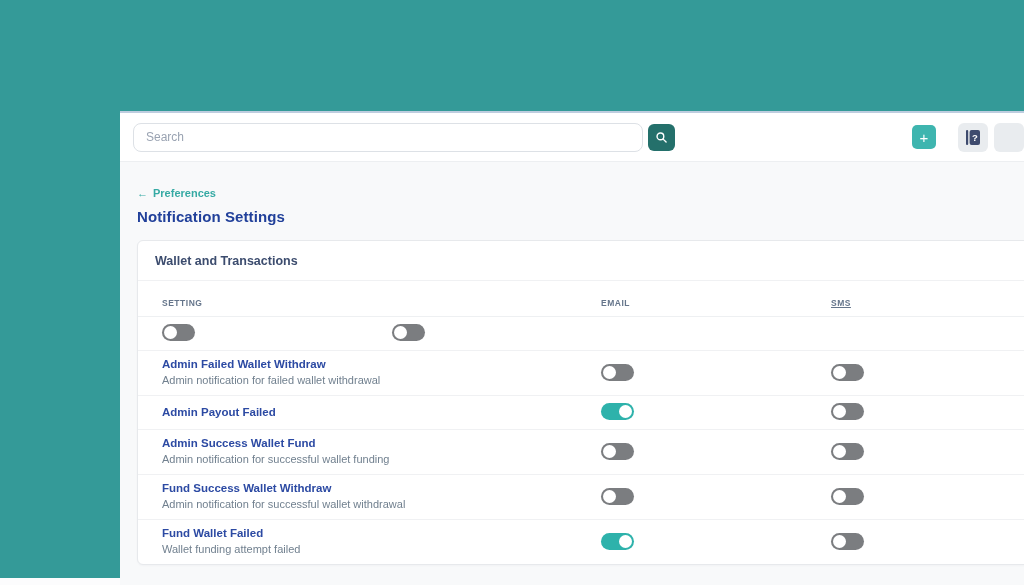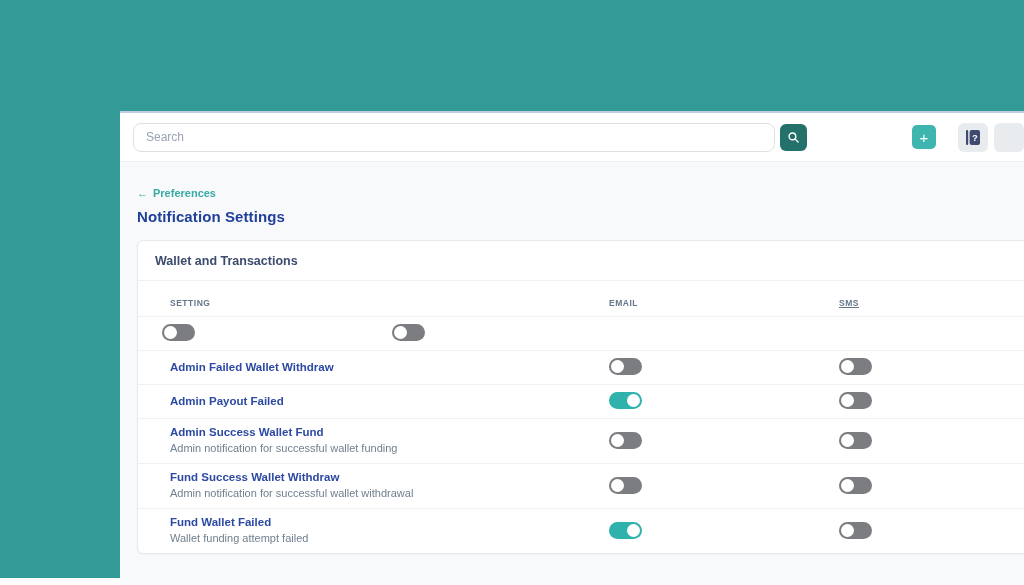--- a/index.html
+++ b/index.html
@@ -33,21 +33,21 @@
     overflow:hidden;
   }
   
   .topbar{
     background:#ffffff;height:49px;
     display:flex;align-items:center;
     padding-left:13px;
     border-bottom:1px solid #edeff1;
   }
   .search-input{
-    width:642px;height:29px;flex-shrink:0;
+    width:510px;height:29px;flex-shrink:0;
     border:1px solid #dde1e6;border-radius:8px;
     padding:0 12px;font-size:12px;color:#3b4454;
     outline:none;background:#fff;
     font-family:"Liberation Sans", sans-serif;
   }
   .search-input::placeholder{color:#9aa3b2;}
   .search-btn{
     width:27px;height:27px;flex-shrink:0;margin-left:5px;
     background:var(--btn-dark);border:none;border-radius:6px;
     display:flex;align-items:center;justify-content:center;cursor:pointer;
@@ -88,21 +88,21 @@
     border-bottom:1px solid #f0f1f3;
   }
   .thead{
     display:flex;padding:17px 24px 8px;
     border-bottom:1px solid #eef0f2;
   }
   .th{
     font-size:8.5px;font-weight:700;color:var(--th-slate);
     letter-spacing:.06em;text-transform:uppercase;
   }
-  .col-setting{width:439px;flex-shrink:0;margin-left:8px;}
+  .col-setting{width:439px;flex-shrink:0;}
   .col-email{width:230px;flex-shrink:0;}
   .col-sms{flex-shrink:0;text-decoration:underline;}
   .trow{
     display:flex;align-items:center;
     padding:7px 24px 9px;
     border-bottom:1px solid #f0f1f3;
   }
   .trow:last-child{border-bottom:none;}
   .row-title{
     font-size:11.5px;font-weight:600;color:var(--link-blue);cursor:pointer;
@@ -180,20 +180,21 @@
     <div class="col-sms">
       <div class="toggle off">
         <div class="knob"></div>
       </div>
     </div>
   </div>
 
   <div class="trow">
     <div class="col-setting">
       <div class="row-title">Admin Failed Wallet Withdraw</div>
+      <div class="row-desc">Admin notification for failed wallet withdrawal</div>
     </div>
     <div class="col-email">
       <div class="toggle off">
         <div class="knob"></div>
       </div>
     </div>
     <div class="col-sms">
       <div class="toggle off">
         <div class="knob"></div>
       </div>

